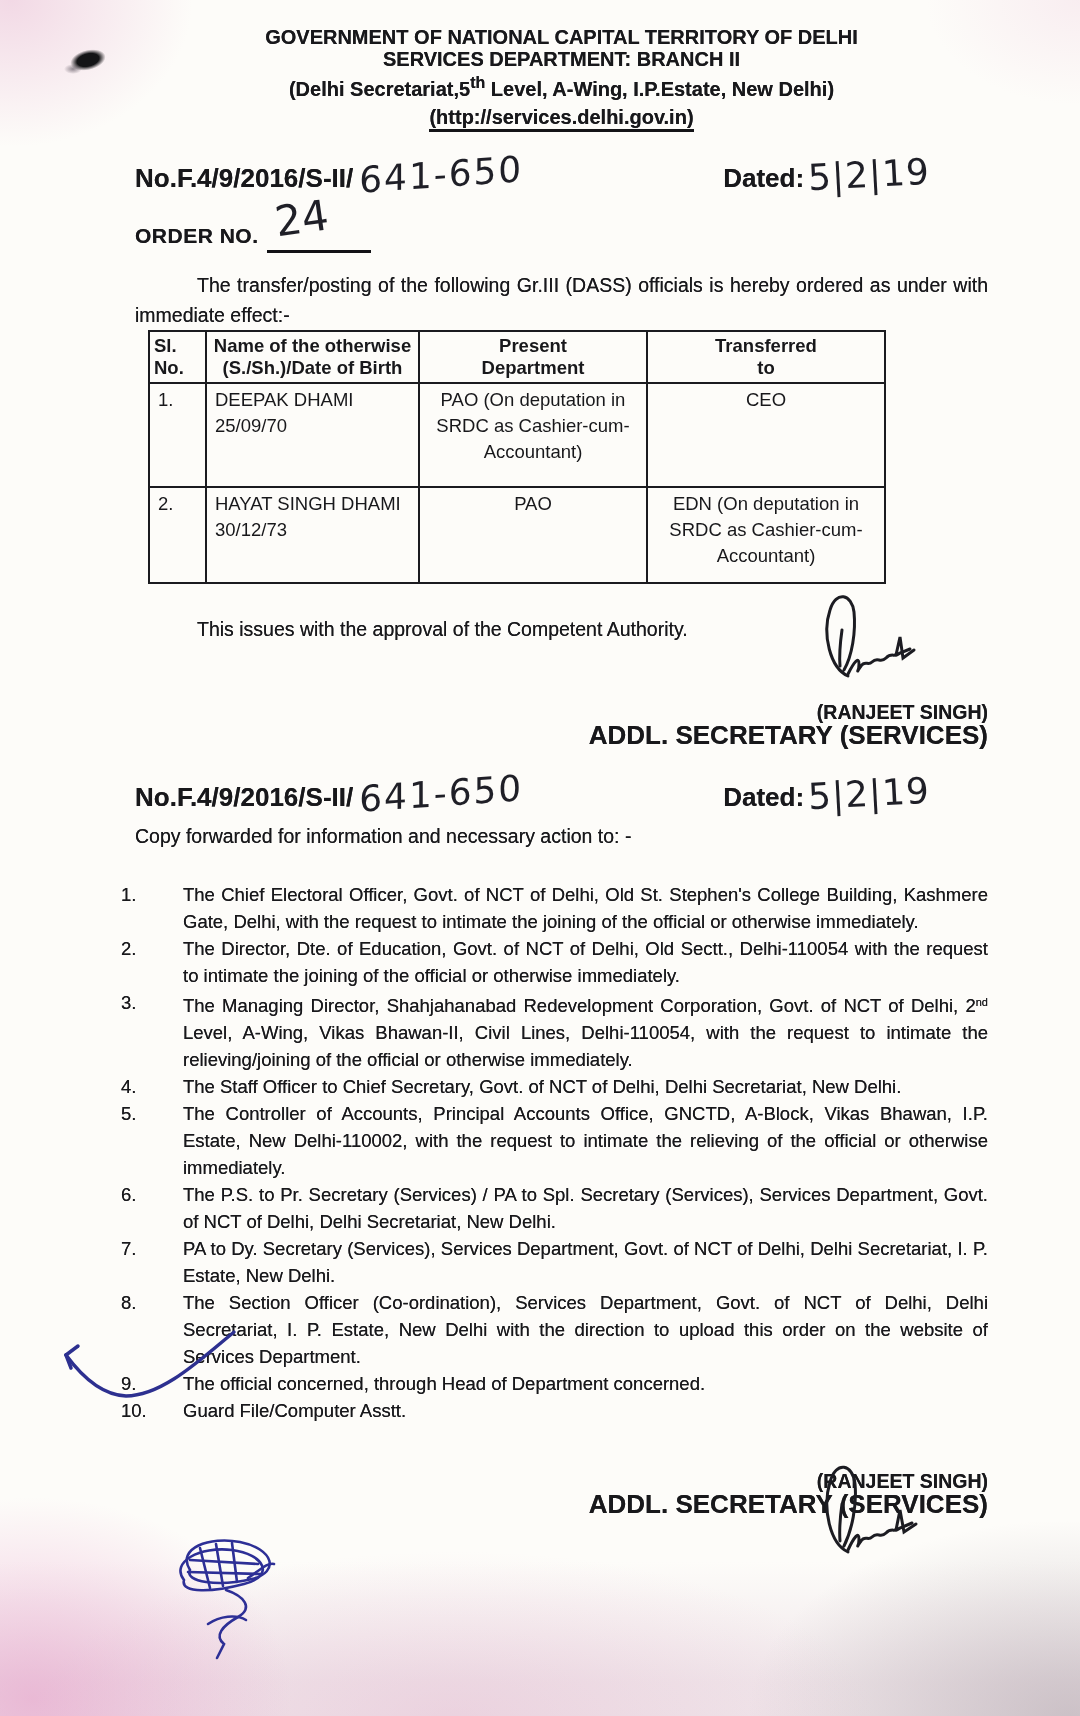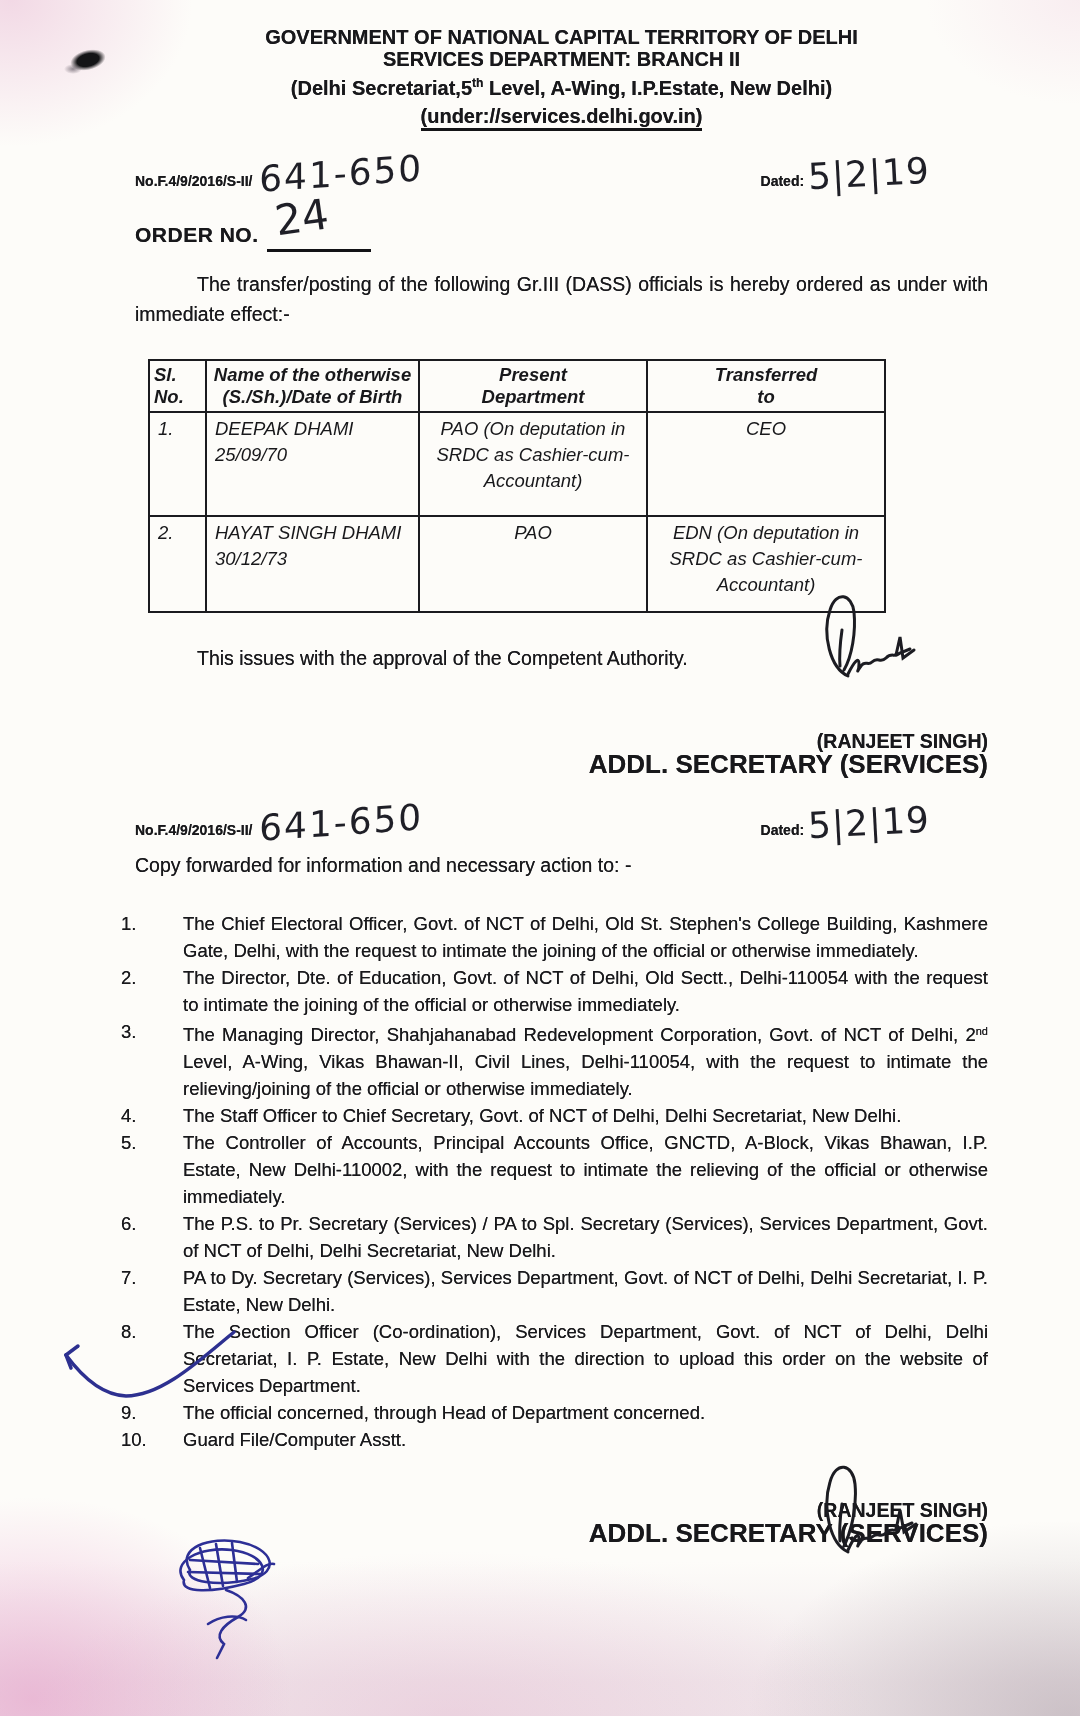--- a/index.html
+++ b/index.html
@@ -14,40 +14,40 @@
       radial-gradient(460px 280px at 99% 100%, rgba(164,152,160,.48), rgba(164,152,160,0) 70%),
       linear-gradient(to bottom, rgba(0,0,0,0) 91%, rgba(206,176,196,.28) 98%),
       linear-gradient(#fdfcf9,#fdfcf9);
   }
   .content{position:relative;padding:26px 92px 0 135px;}
   .txt{text-shadow:0 0 .5px rgba(22,22,28,.85);}
   
   .hdr{text-align:center;font-weight:bold;}
   .hdr .l{font-size:20px;line-height:22px;}
   .hdr .l3{line-height:26px;}
-  .hdr .sup{font-size:12px;vertical-align:8px;}
+  .hdr .sup{font-size:16px;vertical-align:8px;}
   .hdr .link{display:inline-block;border-bottom:3px solid #141417;padding-bottom:1px;margin-top:4px;}
   
   .refrow{display:flex;justify-content:space-between;align-items:flex-start;height:52px;}
   .ref1{margin-top:22px;}
-  .reflabel{font-weight:bold;font-size:14px;padding-top:10px;white-space:nowrap;}
+  .reflabel{font-weight:bold;font-size:26px;padding-top:10px;white-space:nowrap;}
   .hw{font-family:"DejaVu Sans",sans-serif;color:#1f1f27;font-weight:400;}
   .hw-num{font-size:36px;letter-spacing:2px;display:inline-block;transform:rotate(-4deg) skewX(-4deg);margin-left:6px;}
   .dated{white-space:nowrap;padding-right:58px;}
   .hw-date{font-size:36px;display:inline-block;transform:rotate(-3deg);letter-spacing:1px;margin-left:4px;}
   
   .orderrow{margin-top:0px;height:54px;}
   .orderlbl{font-weight:bold;font-size:21px;letter-spacing:.5px;vertical-align:top;display:inline-block;padding-top:18px;}
   .order-hw-wrap{display:inline-block;position:relative;width:108px;vertical-align:top;margin-left:8px;}
   .hw-order{position:absolute;left:8px;top:-12px;font-size:42px;transform:rotate(-8deg);}
   .order-underline{position:absolute;left:0;top:44px;width:104px;border-bottom:3px solid #121216;}
   
   .intro{margin-top:10px;font-size:19.5px;line-height:30px;text-align:justify;text-indent:62px;}
   
-  table.tt{border-collapse:collapse;margin:30px 0 0 13px;width:606px;table-layout:fixed;font-style:italic;}
+  table.tt{border-collapse:collapse;margin:0 0 0 13px;width:606px;table-layout:fixed;}
   .tt th,.tt td{border:2.5px solid #1b1b1f;font-size:18.5px;vertical-align:top;padding:3px 8px;}
   .tt th{font-weight:bold;line-height:22px;text-align:center;padding:3px 4px;}
   .tt td{line-height:26px;}
   .c-sl{width:57px;} .c-name{width:213px;} .c-dept{width:228px;} .c-tr{width:238px;}
   .cell-center{text-align:center;}
   .row1 td{height:96px;} .row2 td{height:88px;}
   
   .approval{margin-top:34px;margin-left:62px;font-size:19.5px;}
   .sigblock{text-align:right;margin-top:0;}
   .signame{font-weight:bold;font-size:19.5px;line-height:23px;margin-top:60px;}
@@ -76,21 +76,21 @@
 
   <div class="blob"></div>
   <div class="blob2"></div>
 
   <div class="content">
 
     <div class="hdr txt">
       <div class="l">GOVERNMENT OF NATIONAL CAPITAL TERRITORY OF DELHI</div>
       <div class="l">SERVICES DEPARTMENT: BRANCH II</div>
       <div class="l l3"><span>(Delhi Secretariat,5</span><span class="sup">th</span><span> Level, A-Wing, I.P.Estate, New Delhi)</span></div>
-      <div class="l"><span class="link">(under://services.delhi.gov.in)</span></div>
+      <div class="l"><span class="link">(http://services.delhi.gov.in)</span></div>
     </div>
 
     <div class="refrow ref1">
       <div>
         <span class="reflabel txt">No.F.4/9/2016/S-II/</span><span class="hw hw-num">641-650</span>
       </div>
       <div class="dated">
         <span class="reflabel txt">Dated:</span><span class="hw hw-date">5|2|19</span>
       </div>
     </div>

